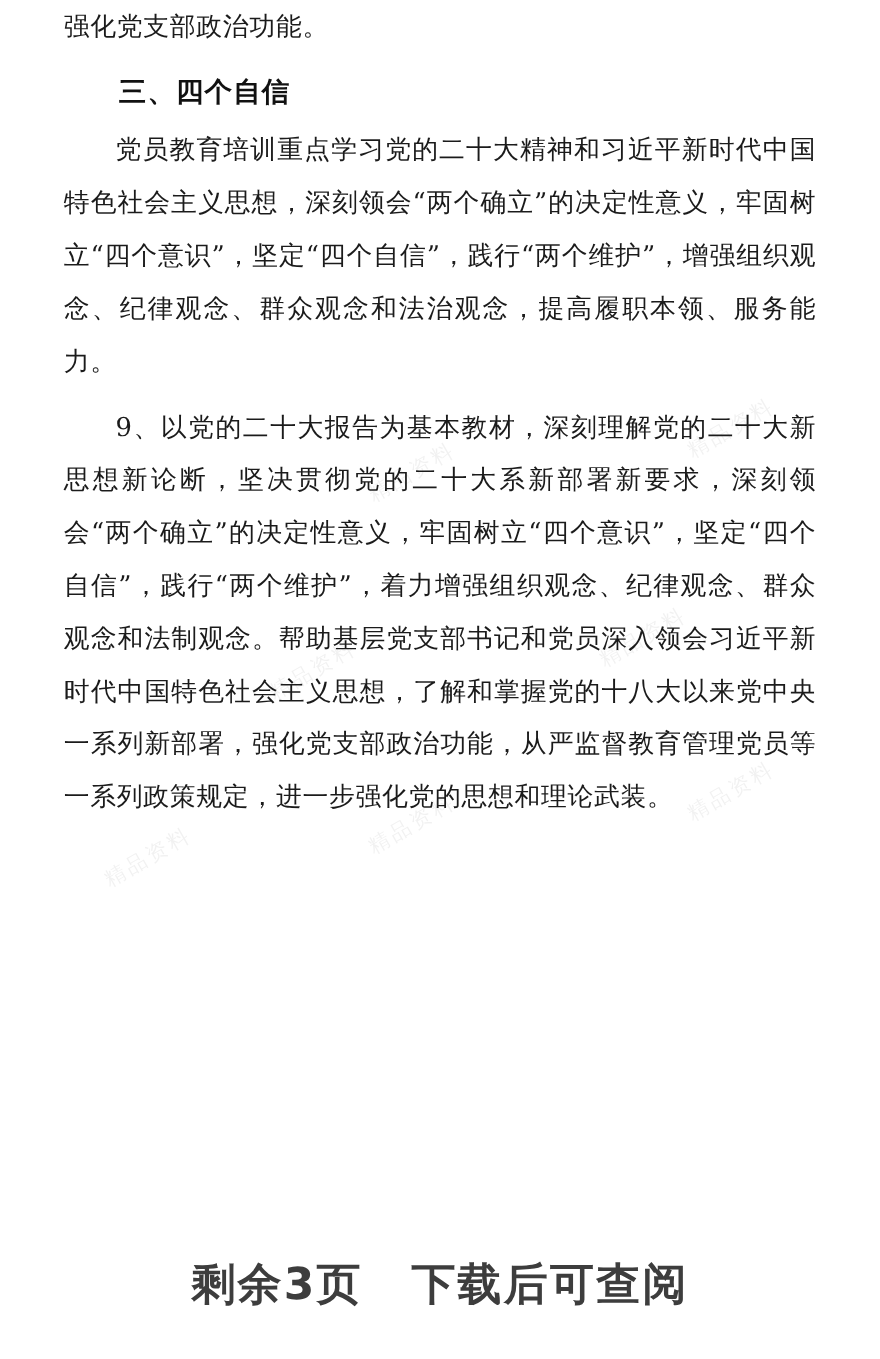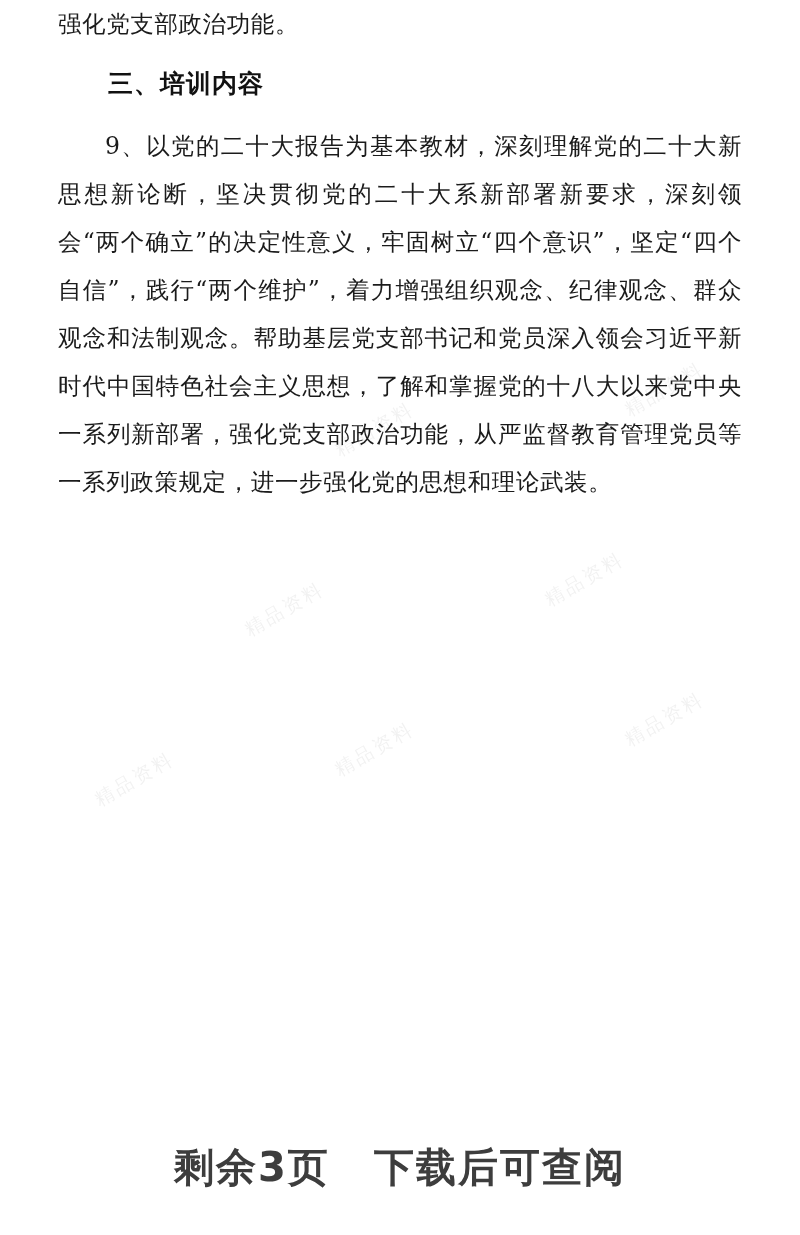--- a/index.html
+++ b/index.html
@@ -114,22 +114,23 @@
     <div class="wm w4">精品资料</div>
     <div class="wm w5">精品资料</div>
     <div class="wm w6">精品资料</div>
     <div class="wm w7">精品资料</div>
   </div>
 
   <div class="doc-body">
 
     <p class="para cut-line">强化党支部政治功能。</p>
 
-    <h2 class="heading">三、培训内容</h2>
+    <h2 class="heading">三、四个自信</h2>
 
+    <p class="para indent">党员教育培训重点学习党的二十大精神和习近平新时代中国特色社会主义思想，深刻领会“两个确立”的决定性意义，牢固树立“四个意识”，坚定“四个自信”，践行“两个维护”，增强组织观念、纪律观念、群众观念和法治观念，提高履职本领、服务能力。</p>
 
     <div class="gap-sm"></div>
 
     <p class="para indent">9、以党的二十大报告为基本教材，深刻理解党的二十大新思想新论断，坚决贯彻党的二十大系新部署新要求，深刻领会“两个确立”的决定性意义，牢固树立“四个意识”，坚定“四个自信”，践行“两个维护”，着力增强组织观念、纪律观念、群众观念和法制观念。帮助基层党支部书记和党员深入领会习近平新时代中国特色社会主义思想，了解和掌握党的十八大以来党中央一系列新部署，强化党支部政治功能，从严监督教育管理党员等一系列政策规定，进一步强化党的思想和理论武装。</p>
 
     <div class="gap-sm"></div>
 
 
   </div>
 

